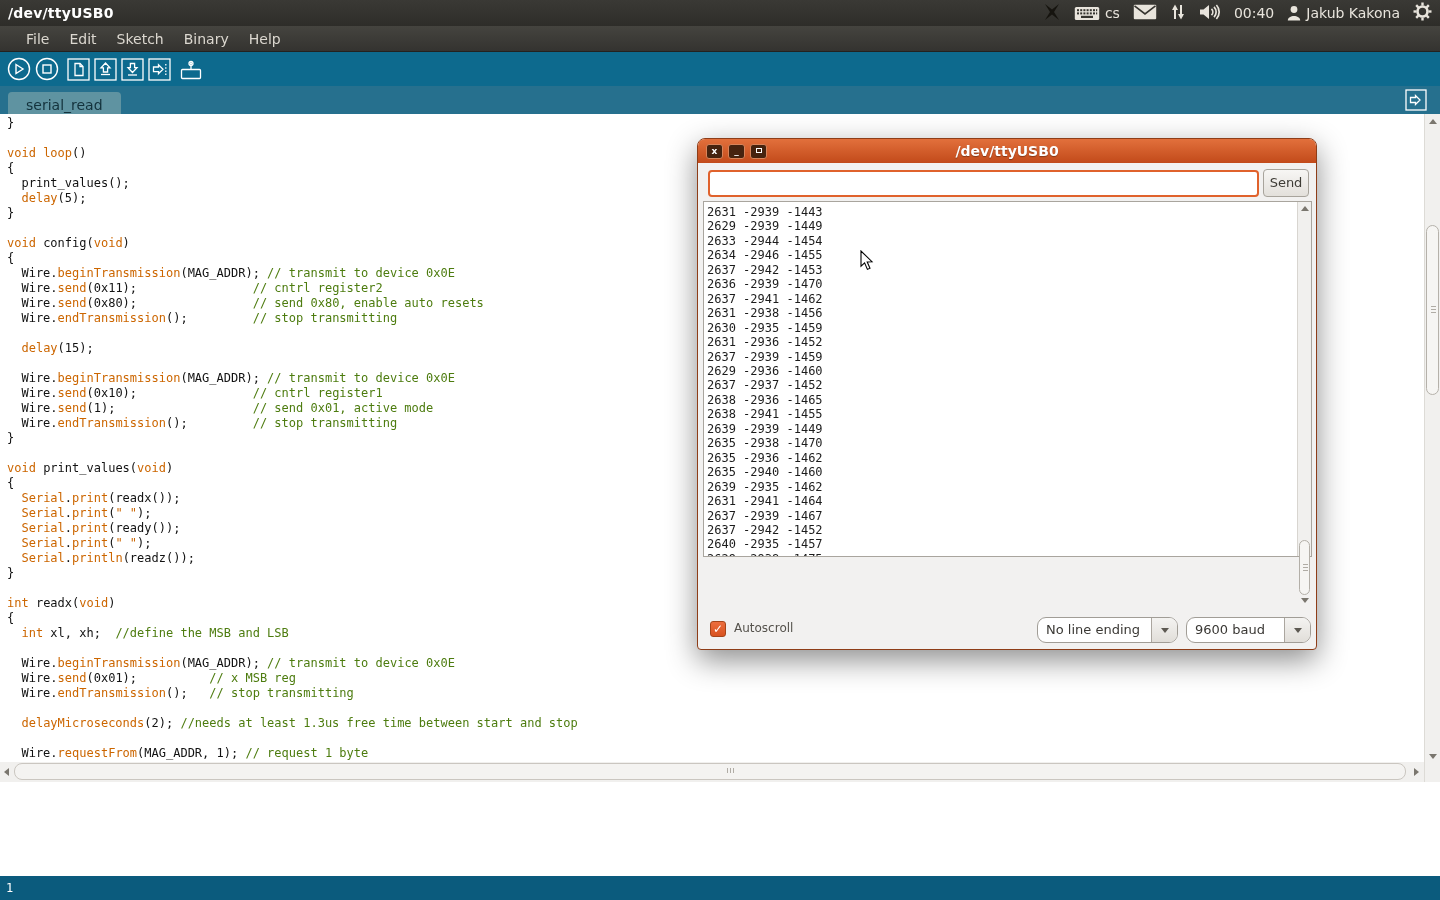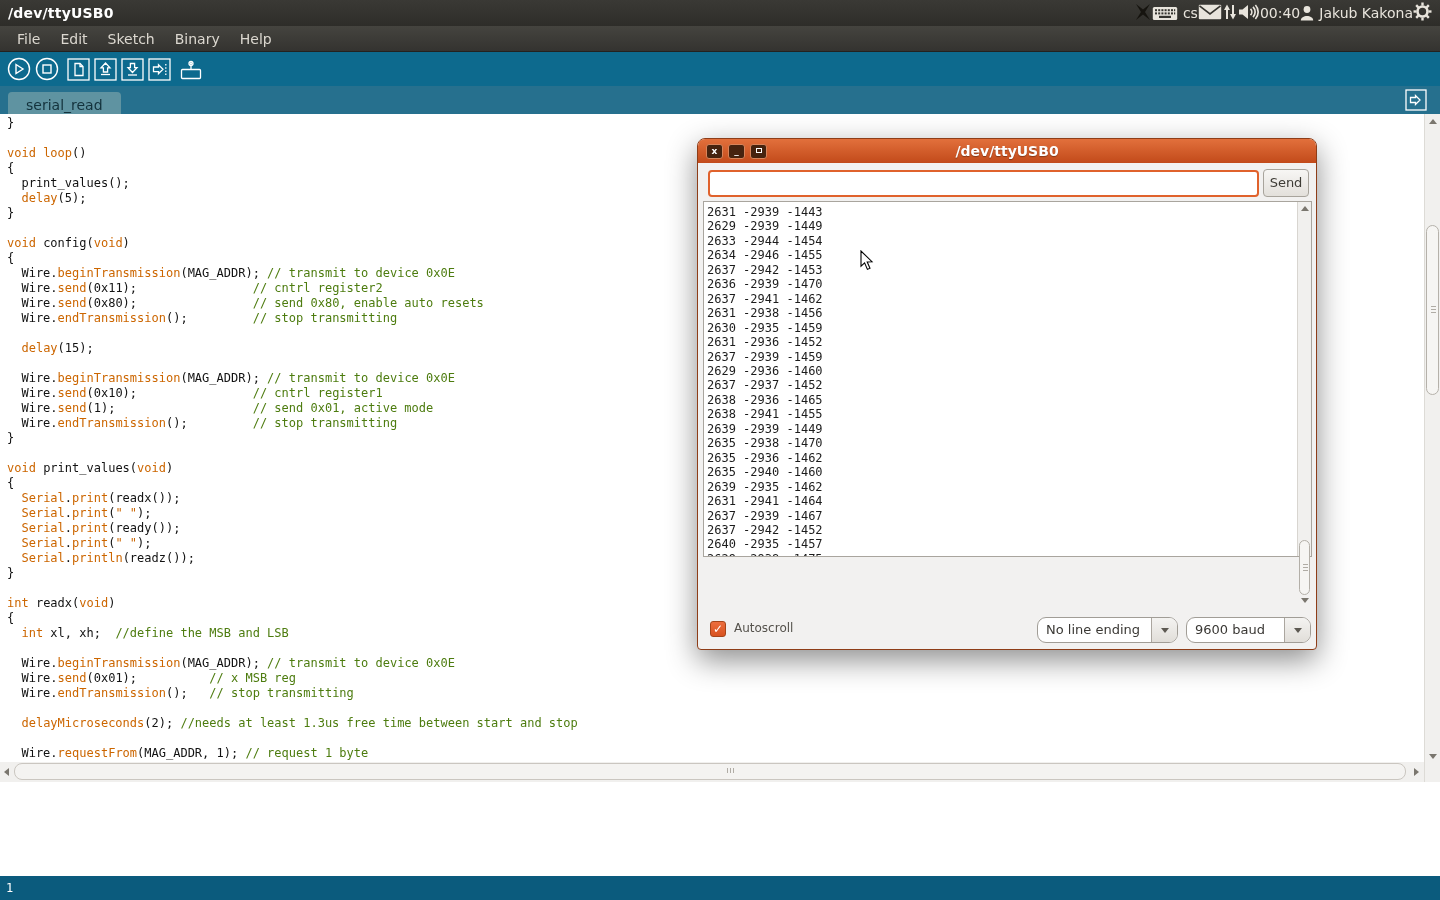--- a/index.html
+++ b/index.html
@@ -2,26 +2,26 @@
 <html><head>
 <meta charset="utf-8">
 <style>
   *{margin:0;padding:0;box-sizing:border-box}
   html,body{width:1440px;height:900px;overflow:hidden;background:#fff;font-family:"DejaVu Sans",sans-serif}
   .screen{position:relative;width:1440px;height:900px;overflow:hidden;background:#fff}
 
   
   .top-panel{position:absolute;left:0;top:0;width:1440px;height:26px;background:linear-gradient(#3a3935,#2e2d29);display:flex;align-items:center;justify-content:space-between;padding:0 8px;color:#e8e4dc}
   .panel-title{font-weight:bold;font-size:14px;color:#fff;letter-spacing:.2px}
-  .tray{display:flex;align-items:center;font-size:14px;color:#e8e4dc}
+  .tray{display:flex;align-items:center;gap:13px;font-size:14px;color:#e8e4dc}
   .tray span{white-space:nowrap}
   .tray .grp{display:flex;align-items:center;gap:5px}
 
   
-  .menubar{position:absolute;left:0;top:26px;width:1440px;height:26px;background:linear-gradient(#45443f,#343330);border-bottom:1px solid #232220;display:flex;align-items:center;padding-left:7px;color:#dcd8d0;font-size:14px}
+  .menubar{position:absolute;left:0;top:26px;width:1440px;height:26px;background:linear-gradient(#45443f,#343330);border-bottom:1px solid #232220;display:flex;align-items:center;padding-left:16px;color:#dcd8d0;font-size:14px}
   .menu-item{padding:0 10px;cursor:default}
 
   
   .toolbar{position:absolute;left:0;top:52px;width:1440px;height:34px;background:#0d6a8e;display:flex;align-items:center;padding-left:5px}
   .tb{display:flex;align-items:center;justify-content:center}
   .tb svg{display:block}
   .tb.sq{margin-left:4px}
   .tb.first-sq{margin-left:6px}
   .tb.serial{margin-left:7px}
 

